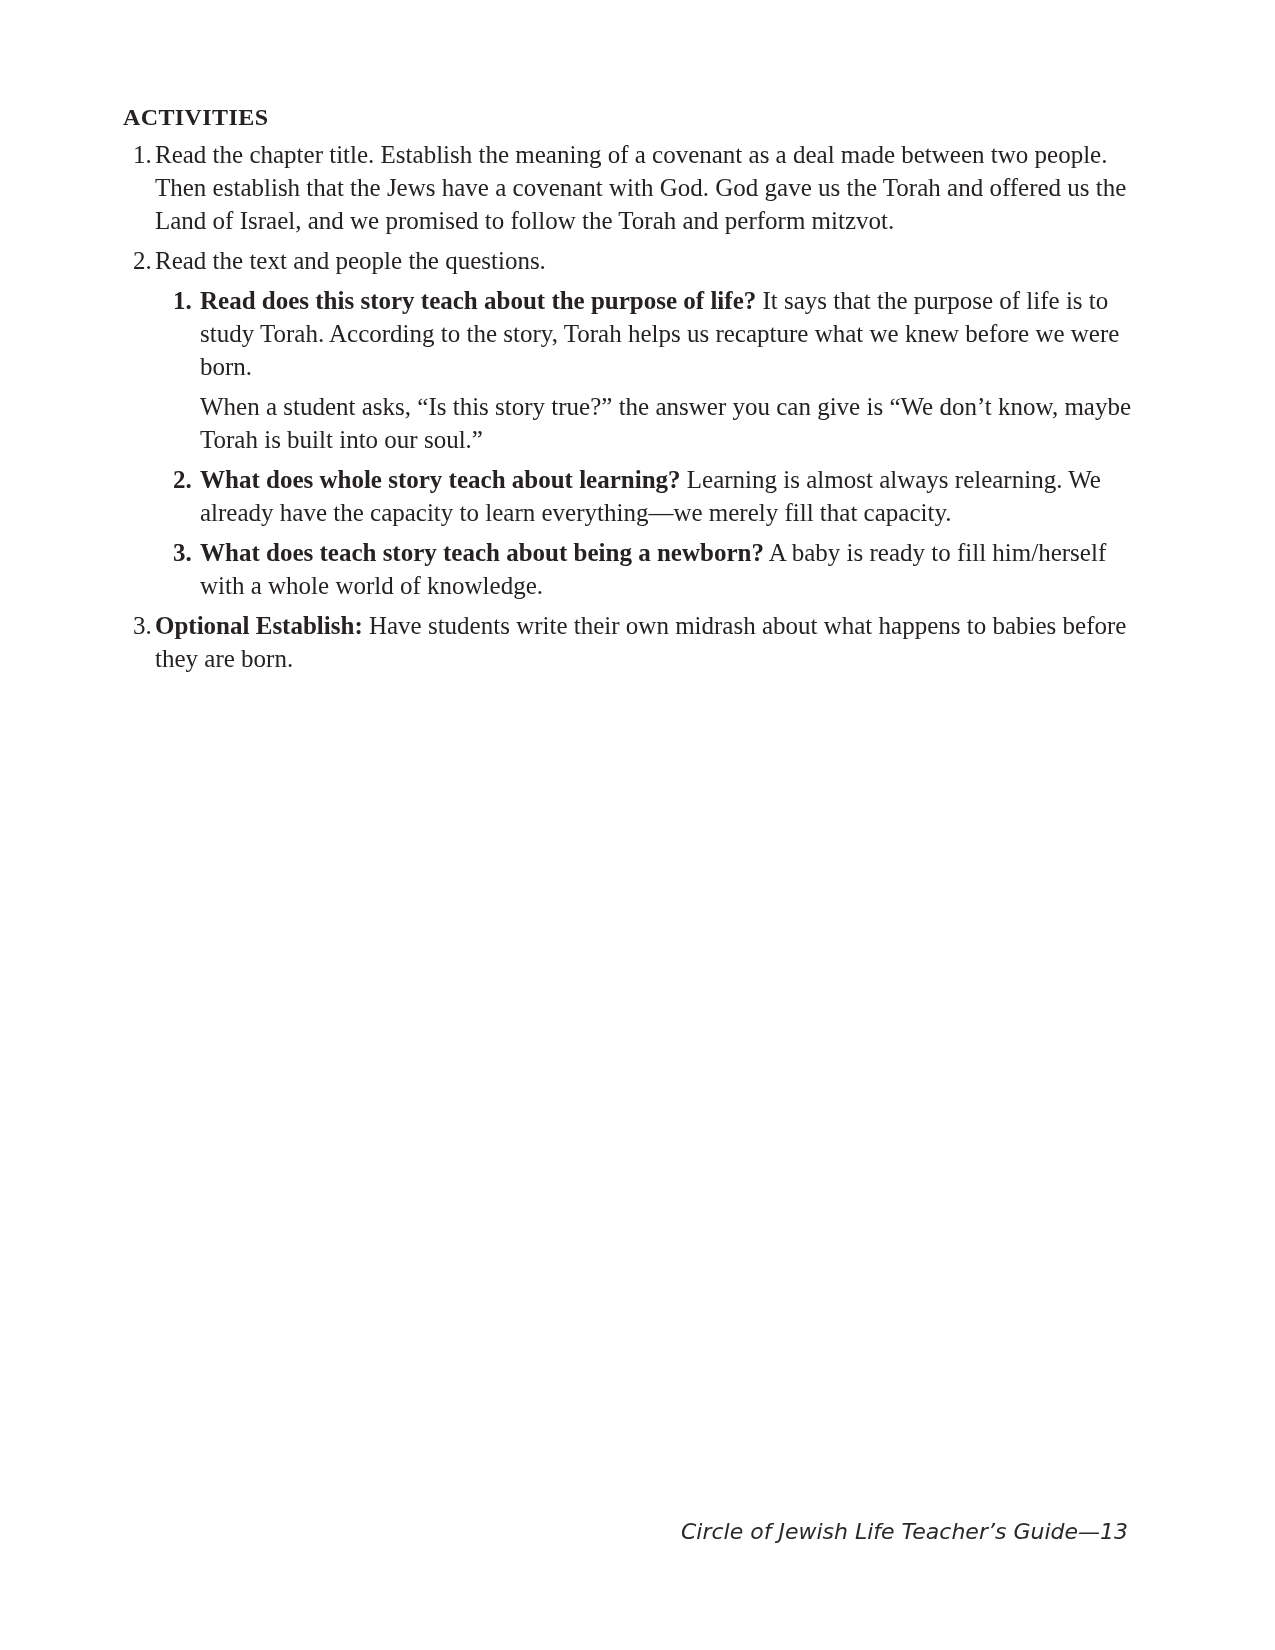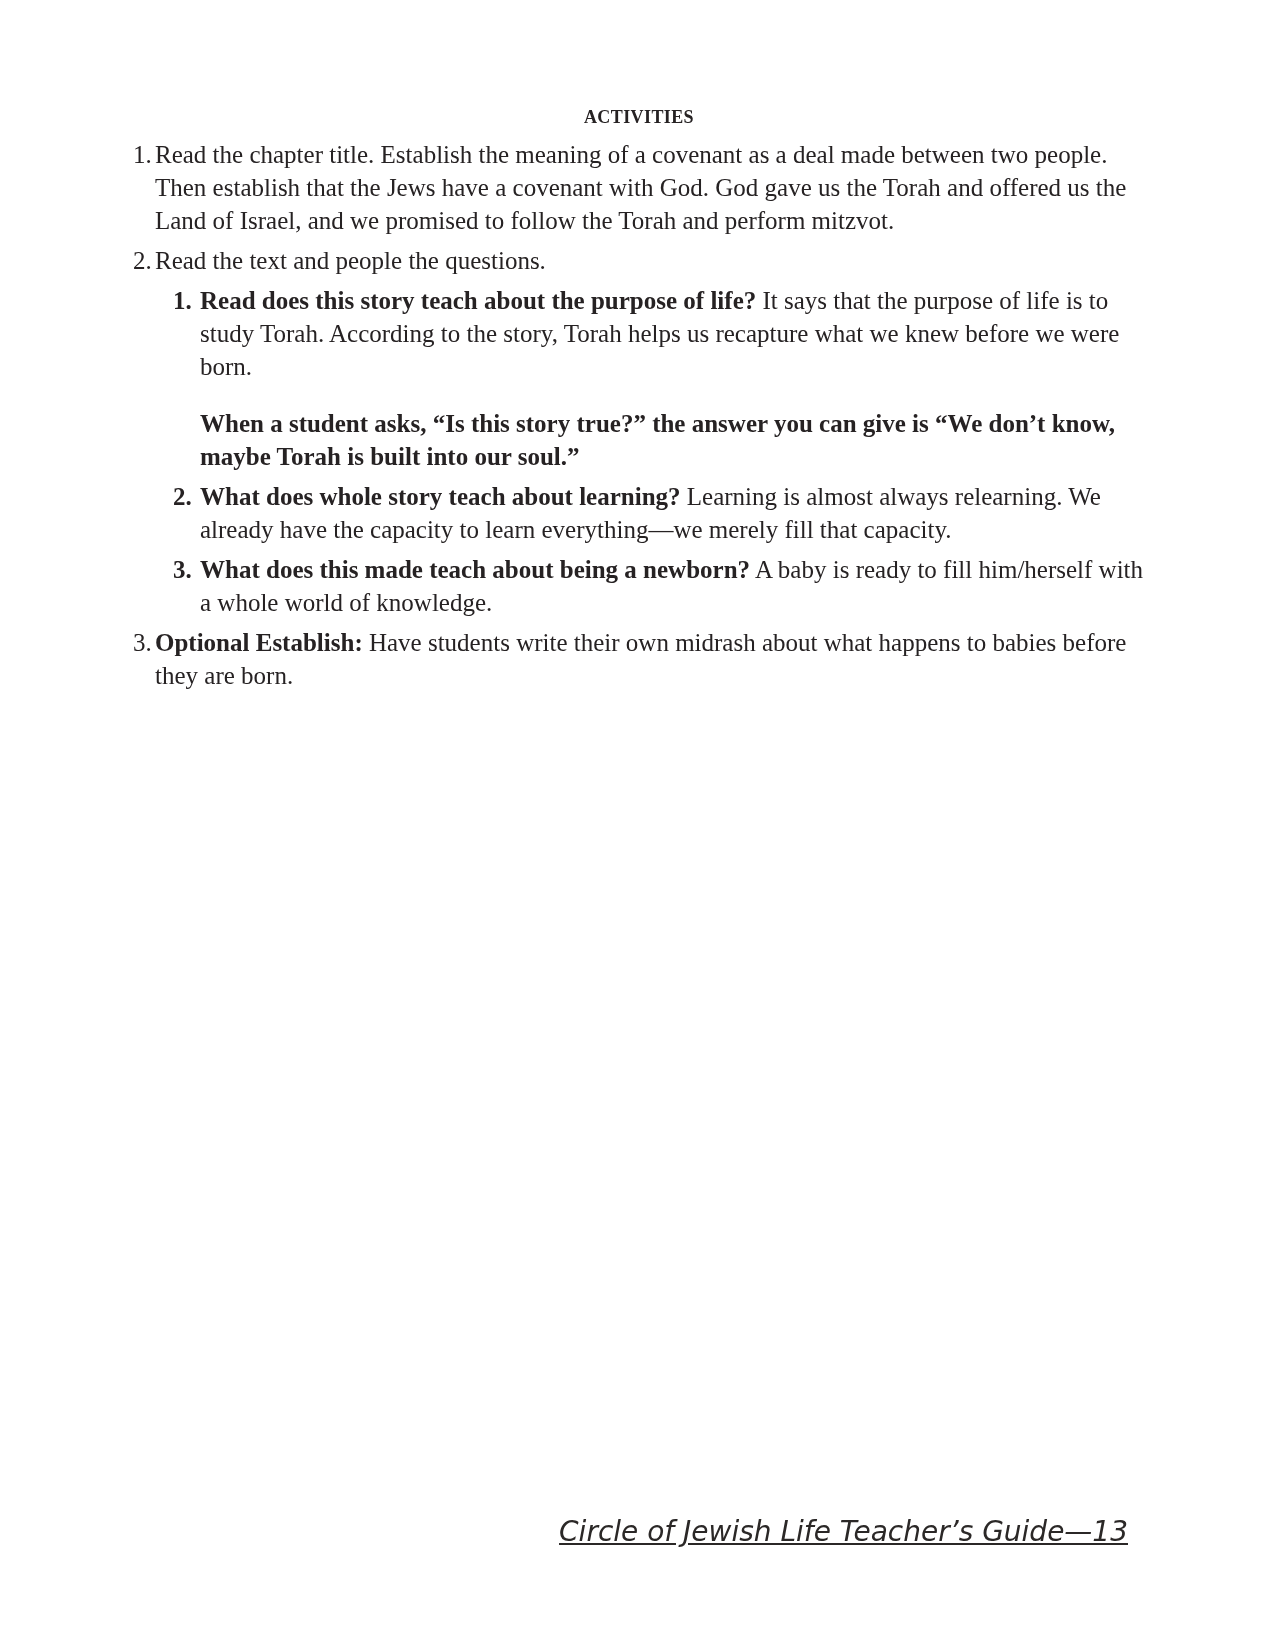--- a/index.html
+++ b/index.html
@@ -17,25 +17,24 @@
   }
   .content {
     position: absolute;
     left: 123px;
     top: 103px;
     width: 1032px;
   }
   .heading {
     font-family: "Liberation Serif", serif;
     font-weight: bold;
-    font-size: 18px;
+    font-size: 24px;
     line-height: 28px;
     letter-spacing: 0.4px;
     margin: 0 0 3px 0;
-    text-align: center;
   }
   .list {
     padding-left: 10px;
     font-size: 25px;
     line-height: 33px;
   }
   .item {
     display: flex;
     align-items: flex-start;
     margin-top: 7px;
@@ -63,33 +62,31 @@
     font-weight: bold;
   }
   .subitem > .body {
     flex: 1 1 auto;
     min-width: 0;
   }
   .b {
     font-weight: bold;
   }
   .note {
-    margin-top: 24px;
-    font-weight: bold;
+    margin-top: 7px;
   }
   .footer {
     position: absolute;
     top: 1518px;
     right: 147px;
     font-family: "DejaVu Sans", sans-serif;
     font-style: italic;
-    font-size: 28px;
+    font-size: 22px;
     line-height: 28px;
     color: #2b2827;
-    text-decoration: underline;
   }
 </style>
 </head>
 <body>
 
 <div class="content">
 
   <h1 class="heading">ACTIVITIES</h1>
 
   <div class="list">
@@ -119,21 +116,21 @@
           <div class="subitem">
             <span class="num">2.</span>
             <div class="body">
               <div><span class="b">What does whole story teach about learning?</span><span> Learning is almost always relearning. We already have the capacity to learn everything—we merely fill that capacity.</span></div>
             </div>
           </div>
 
           <div class="subitem">
             <span class="num">3.</span>
             <div class="body">
-              <div><span class="b">What does this made teach about being a newborn?</span><span> A baby is ready to fill him/herself with a whole world of knowledge.</span></div>
+              <div><span class="b">What does teach story teach about being a newborn?</span><span> A baby is ready to fill him/herself with a whole world of knowledge.</span></div>
             </div>
           </div>
 
         </div>
       </div>
     </div>
 
     <div class="item">
       <span class="num">3.</span>
       <div class="body">

